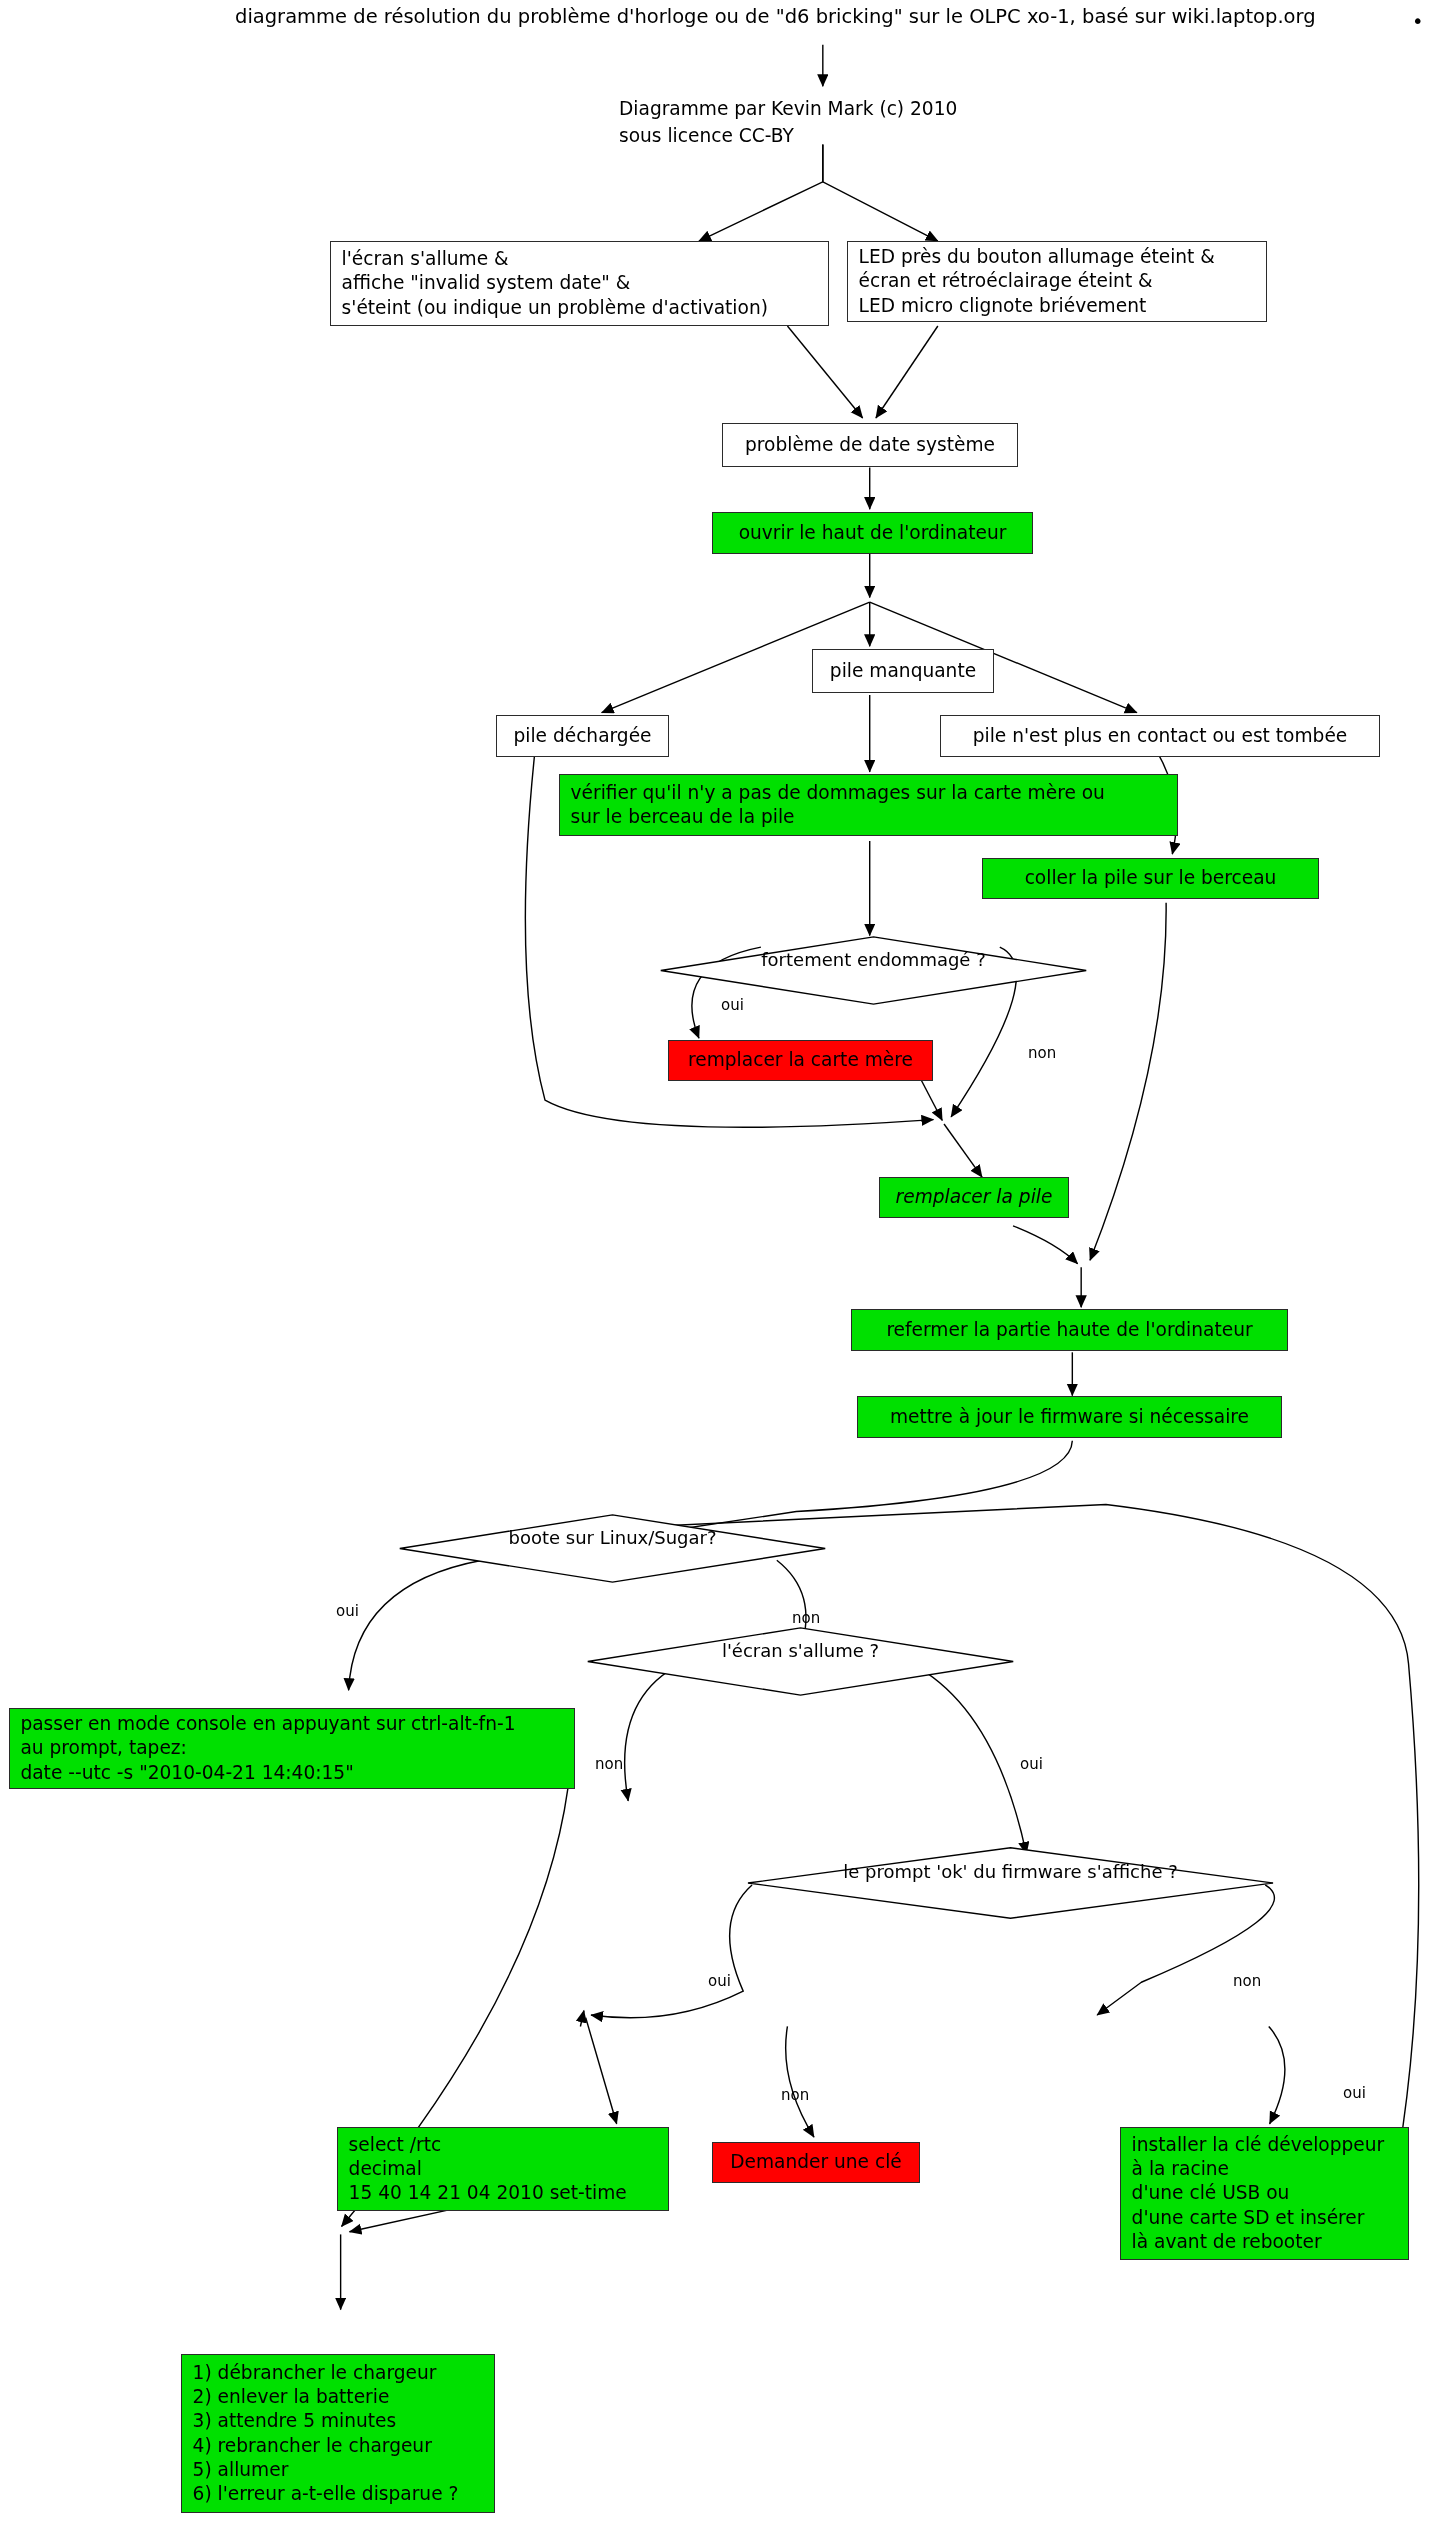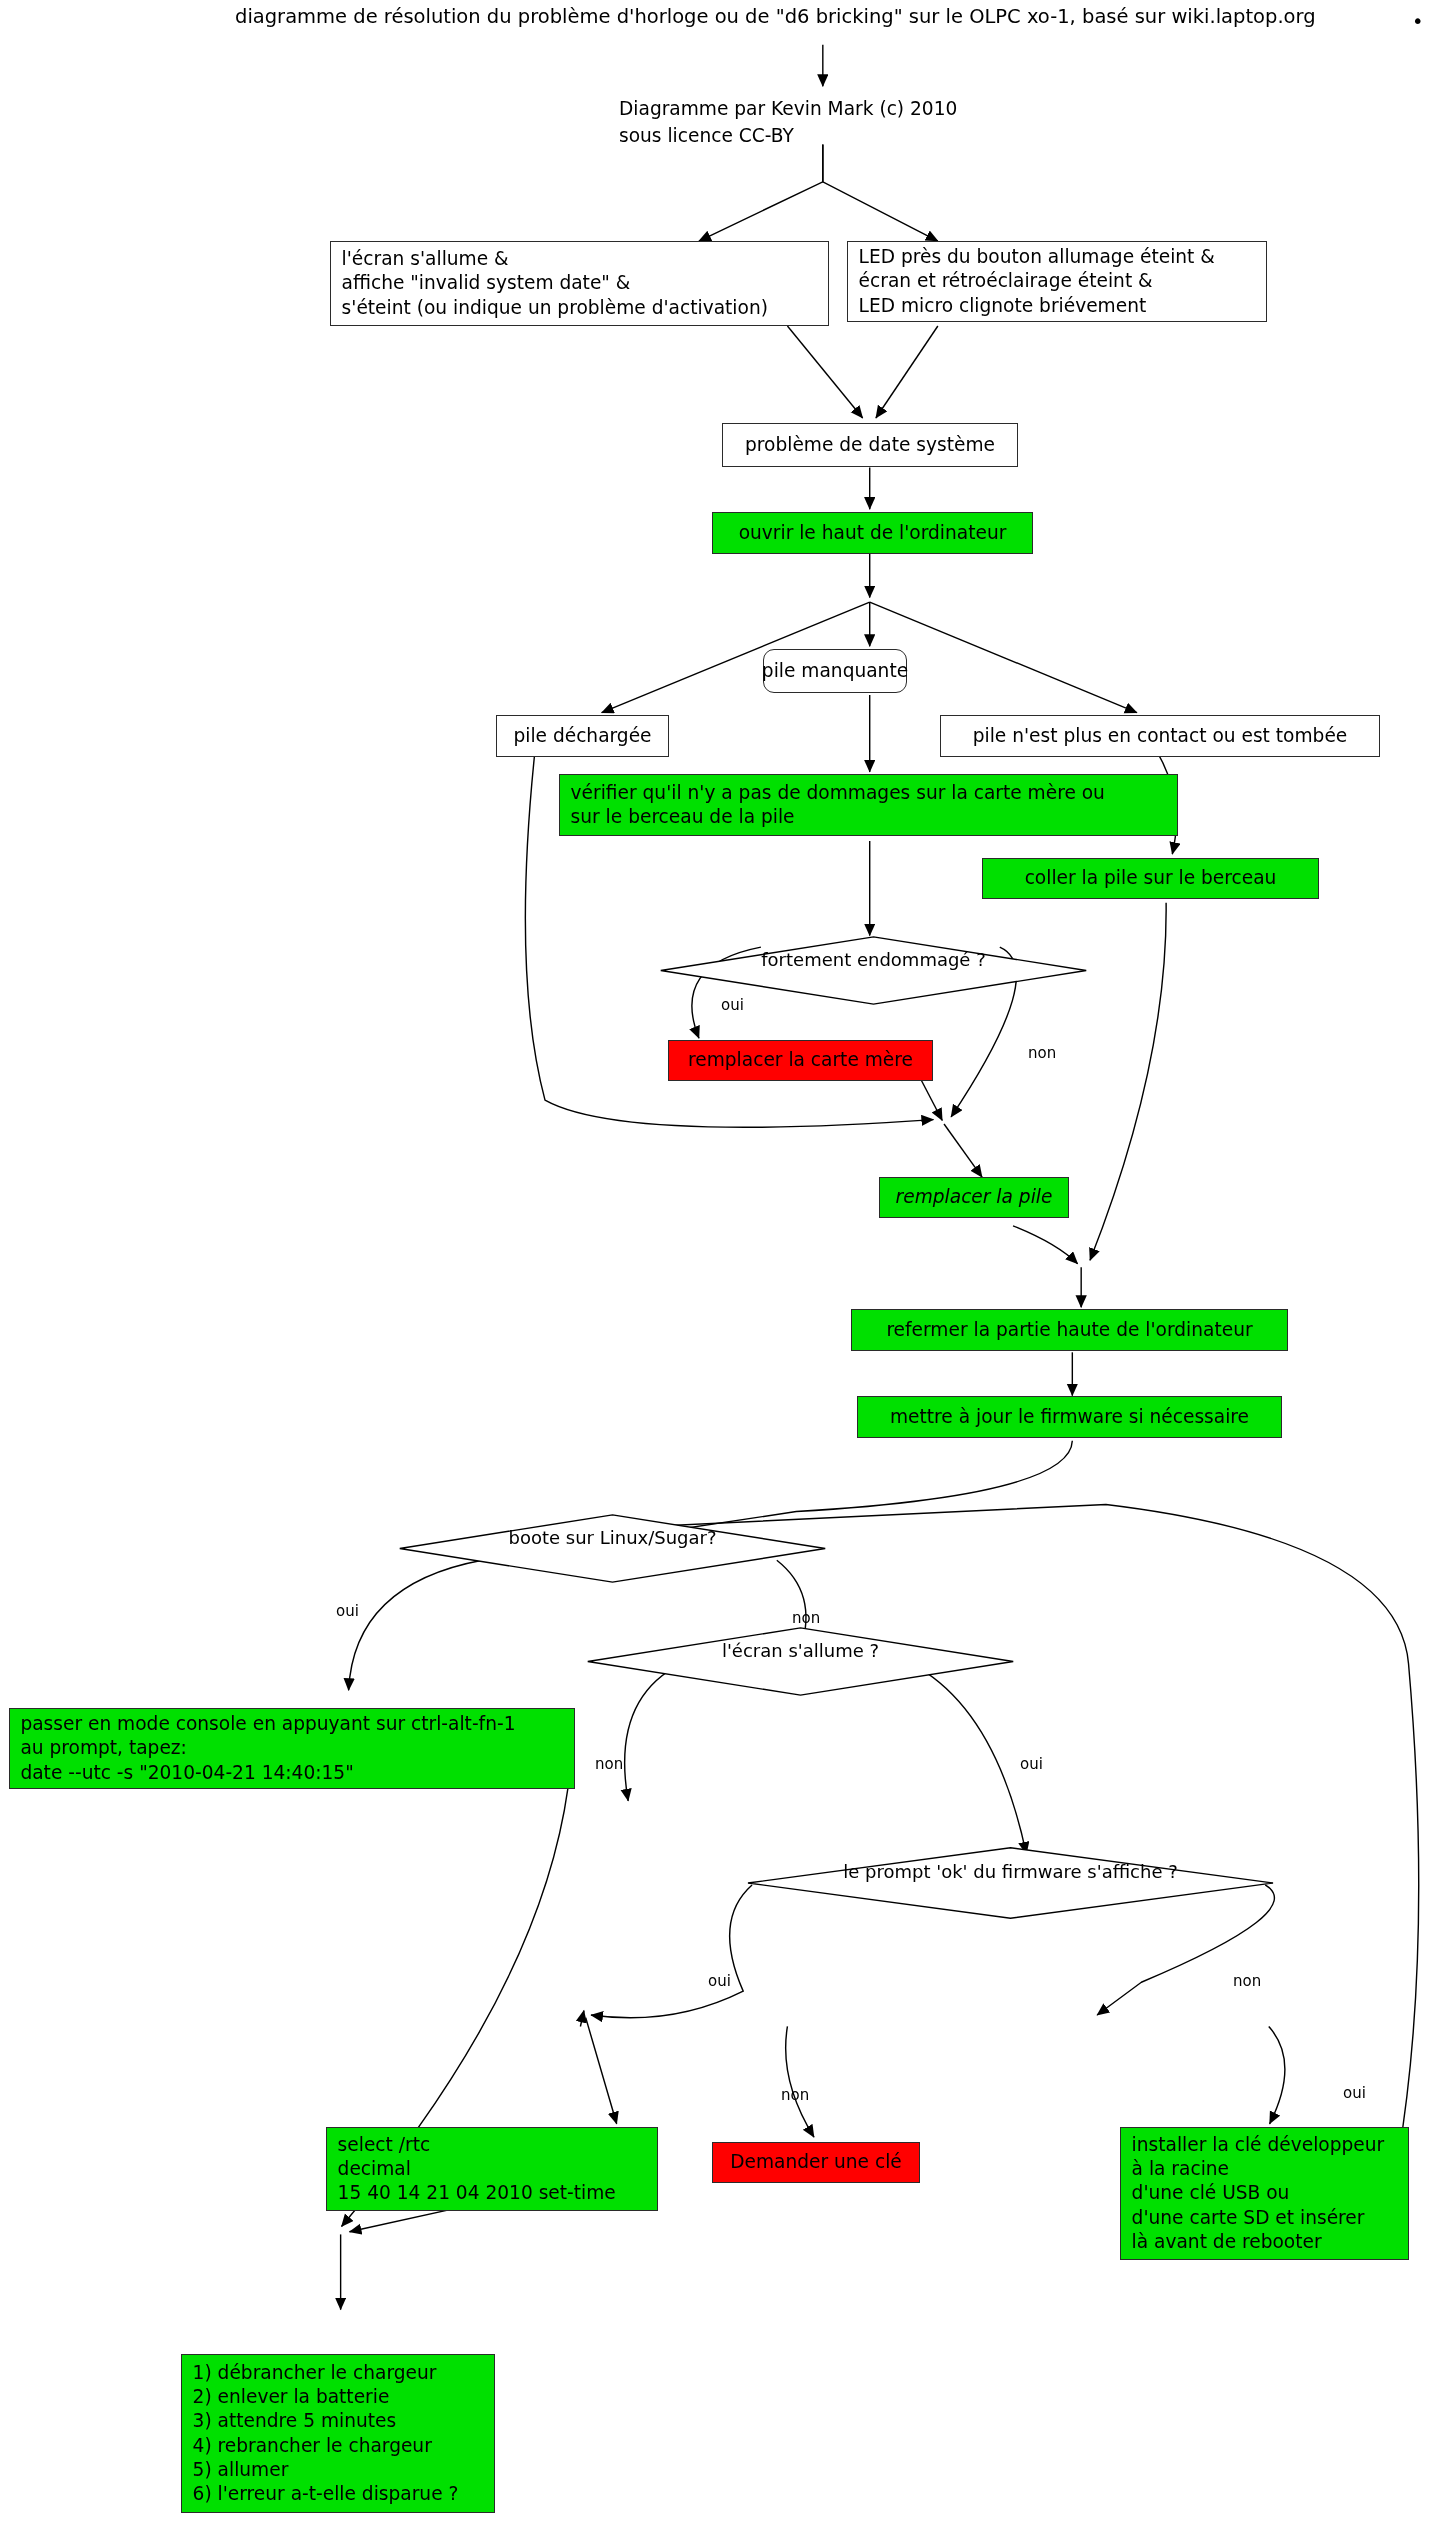--- a/index.html
+++ b/index.html
@@ -129,21 +129,21 @@
   </div>
 
   <div class="node plain center" style="left:722px;top:423px;width:296px;height:44px;">
     <span class="ln">problème de date système</span>
   </div>
 
   <div class="node green center" style="left:712px;top:512px;width:321px;height:42px;">
     <span class="ln">ouvrir le haut de l'ordinateur</span>
   </div>
 
-  <div class="node plain center" style="left:763px;top:649px;width:144px;height:44px;border-radius:11px;">
+  <div class="node plain center" style="left:812px;top:649px;width:182px;height:44px;">
     <span class="ln">pile manquante</span>
   </div>
 
   <div class="node plain center" style="left:496px;top:715px;width:173px;height:42px;">
     <span class="ln">pile déchargée</span>
   </div>
 
   <div class="node plain center" style="left:940px;top:715px;width:440px;height:42px;">
     <span class="ln">pile n'est plus en contact ou est tombée</span>
   </div>
@@ -173,21 +173,21 @@
     <span class="ln">mettre à jour le firmware si nécessaire</span>
   </div>
 
   <div class="node green" style="left:8.8px;top:1708px;width:566px;height:81px;">
     <span class="ln">passer en mode console en appuyant sur ctrl-alt-fn-1</span>
     <span class="ln">au prompt, tapez:</span>
     <span class="ln">date --utc -s "2010-04-21 14:40:15"</span>
   </div>
 
 
-  <div class="node green" style="left:326px;top:2127px;width:332px;height:84px;">
+  <div class="node green" style="left:337px;top:2127px;width:332px;height:84px;">
     <span class="ln">select /rtc</span>
     <span class="ln">decimal</span>
     <span class="ln">15 40 14 21 04 2010 set-time</span>
   </div>
 
   <div class="node red center" style="left:712px;top:2142px;width:208px;height:41px;">
     <span class="ln">Demander une clé</span>
   </div>
 
   <div class="node green" style="left:1120px;top:2127px;width:289px;height:133px;">

